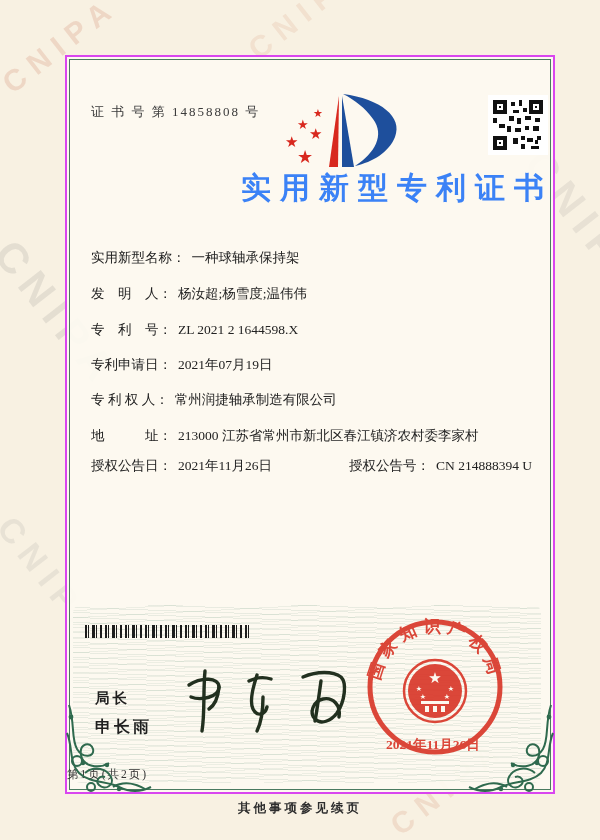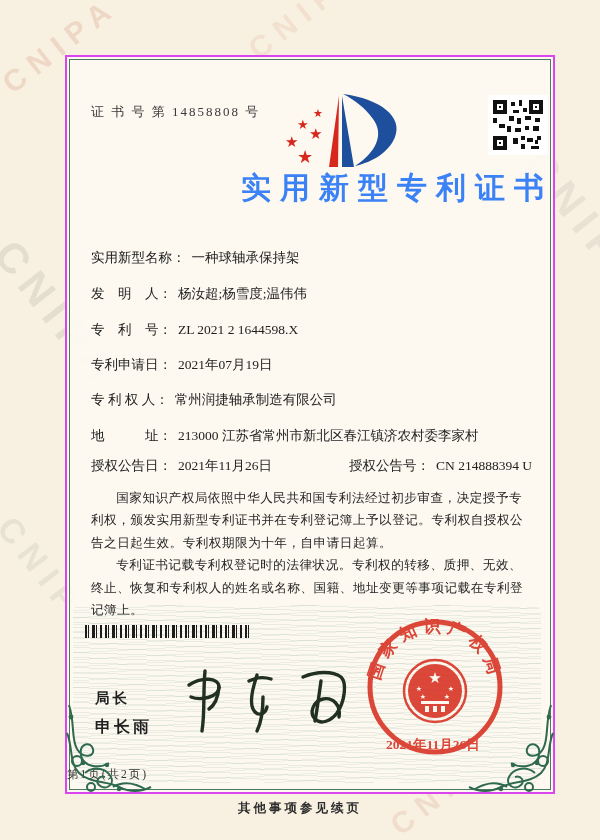--- a/index.html
+++ b/index.html
@@ -145,24 +145,20 @@
   <div class="frow" style="top:370px;">
     <span class="lbl">地　　　址：</span><span class="val">213000 江苏省常州市新北区春江镇济农村委李家村</span>
   </div>
   <div class="frow" style="top:400px;text-align:right;">
     <span class="lbl">授权公告日：</span><span class="val">2021年11月26日</span>
     <span class="grant-no">
       <span class="lbl">授权公告号：</span><span class="val">CN 214888394 U</span>
     </span>
   </div>
 
-  <div class="paras">
-    <p>国家知识产权局依照中华人民共和国专利法经过初步审查，决定授予专利权，颁发实用新型专利证书并在专利登记簿上予以登记。专利权自授权公告之日起生效。专利权期限为十年，自申请日起算。</p>
-    <p>专利证书记载专利权登记时的法律状况。专利权的转移、质押、无效、终止、恢复和专利权人的姓名或名称、国籍、地址变更等事项记载在专利登记簿上。</p>
-  </div>
 
   <div class="barcode"></div>
 
   <div class="sig-title">局长</div>
   <div class="sig-name">申长雨</div>
 
   <svg class="sig-hand" width="190" height="88" viewBox="0 0 190 88">
     <g stroke="#22301f" stroke-width="3.4" fill="none" stroke-linecap="round" stroke-linejoin="round">
       <path d="M30,14 C28,34 30,56 27,74"></path>
       <path d="M14,28 C26,20 44,20 44,30 C44,40 26,44 16,40"></path>

